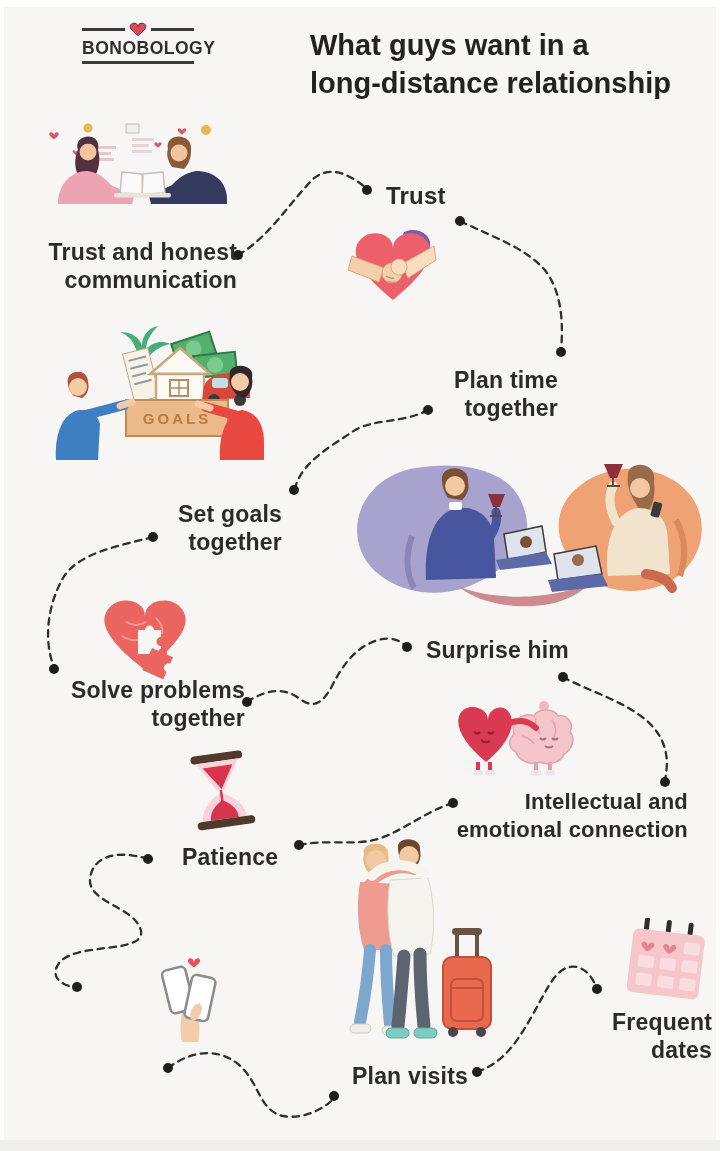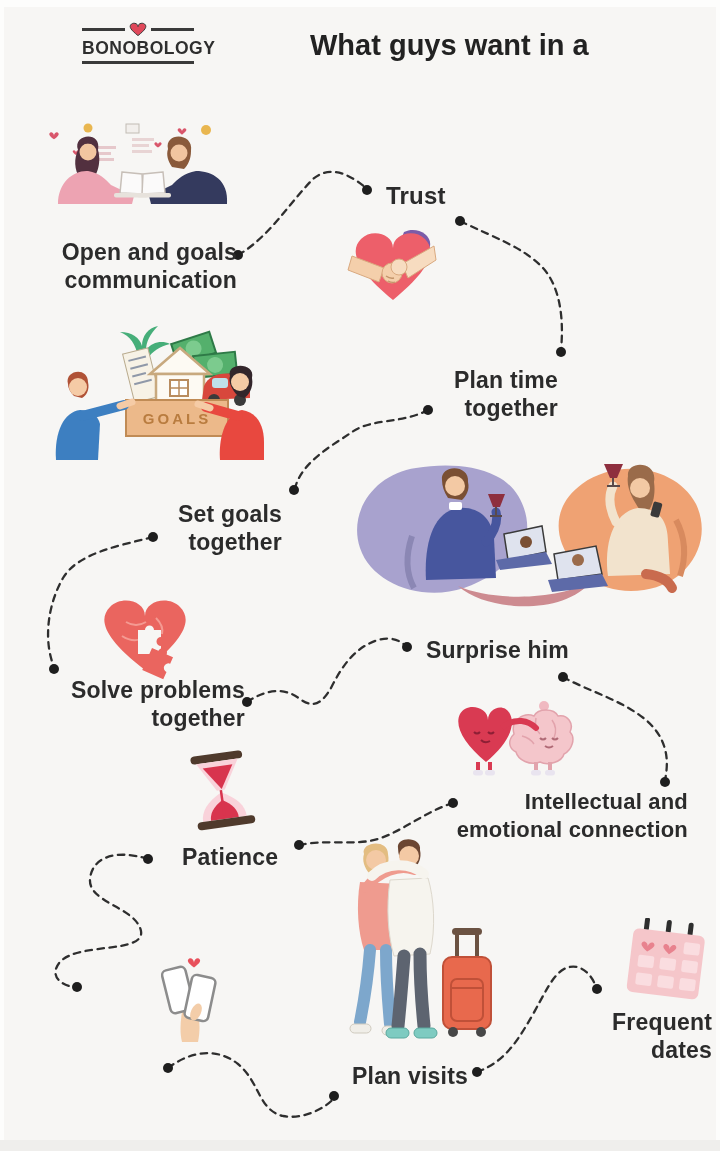--- a/index.html
+++ b/index.html
@@ -69,20 +69,21 @@
         <path d="M9,4.6 C9,1 3.4,0 1.6,3 C0.4,5 1.4,7.6 9,13.6 C16.6,7.6 17.6,5 16.4,3 C14.6,0 9,1 9,4.6" fill="#e0485a" stroke="#3a3a3a" stroke-width="1"></path>
       </svg>
       <span class="logo-line"></span>
     </div>
     <div class="logo-text">BONOBOLOGY</div>
     <div class="logo-underline"></div>
   </div>
 
   <div class="title">
     <div>What guys want in a</div>
+    <div>long-distance relationship</div>
   </div>
 
   <svg class="illo" style="left:30px;top:118px" width="225" height="114" viewBox="0 0 225 114">
     <g fill="#d9566b">
       <path d="M0,2.8 C0,.7 -2.4,-.7 -3.4,.9 C-4,1.9 -3.5,3 0,5.6 C3.5,3 4,1.9 3.4,.9 C2.4,-.7 0,.7 0,2.8" transform="translate(24,14) scale(1.3)"></path>
       <path d="M0,2.8 C0,.7 -2.4,-.7 -3.4,.9 C-4,1.9 -3.5,3 0,5.6 C3.5,3 4,1.9 3.4,.9 C2.4,-.7 0,.7 0,2.8" transform="translate(46,32) scale(.9)"></path>
       <path d="M0,2.8 C0,.7 -2.4,-.7 -3.4,.9 C-4,1.9 -3.5,3 0,5.6 C3.5,3 4,1.9 3.4,.9 C2.4,-.7 0,.7 0,2.8" transform="translate(128,24) scale(1)"></path>
       <path d="M0,2.8 C0,.7 -2.4,-.7 -3.4,.9 C-4,1.9 -3.5,3 0,5.6 C3.5,3 4,1.9 3.4,.9 C2.4,-.7 0,.7 0,2.8" transform="translate(152,10) scale(1.2)"></path>
     </g>
     <circle cx="58" cy="10" r="4.5" fill="#e9b64f"></circle>
@@ -275,21 +276,21 @@
       <rect x="62" y="22" width="16" height="12" rx="2" fill="#fadde0"></rect>
       <rect x="18" y="40" width="16" height="12" rx="2" fill="#fadde0"></rect>
       <rect x="40" y="40" width="16" height="12" rx="2" fill="#fadde0"></rect>
       <rect x="62" y="40" width="16" height="12" rx="2" fill="#fadde0"></rect>
       <rect x="18" y="58" width="16" height="12" rx="2" fill="#fadde0"></rect>
       <rect x="40" y="58" width="16" height="12" rx="2" fill="#fadde0"></rect>
       <rect x="62" y="58" width="16" height="12" rx="2" fill="#fadde0"></rect>
     </g>
   </svg>
 
-  <div class="label" style="left:22px;top:238px;width:215px">Open and goals communication</div>
+  <div class="label" style="left:22px;top:238px;width:215px">Trust and honest communication</div>
   <div class="label nowrap" style="left:386px;top:182px;font-size:24px">Trust</div>
   <div class="label" style="left:428px;top:366px;width:130px">Plan time together</div>
   <div class="label" style="left:55px;top:676px;width:190px">Solve problems together</div>
   <div class="label" style="left:162px;top:500px;width:120px">Set goals together</div>
   <div class="label" style="left:448px;top:788px;width:240px;font-size:22px">Intellectual and emotional connection</div>
   <div class="label nowrap" style="left:426px;top:636px">Surprise him</div>
   <div class="label nowrap" style="left:182px;top:843px">Patience</div>
   <div class="label nowrap" style="left:352px;top:1062px">Plan visits</div>
   <div class="label" style="left:600px;top:1008px;width:112px">Frequent dates</div>
 </div>

